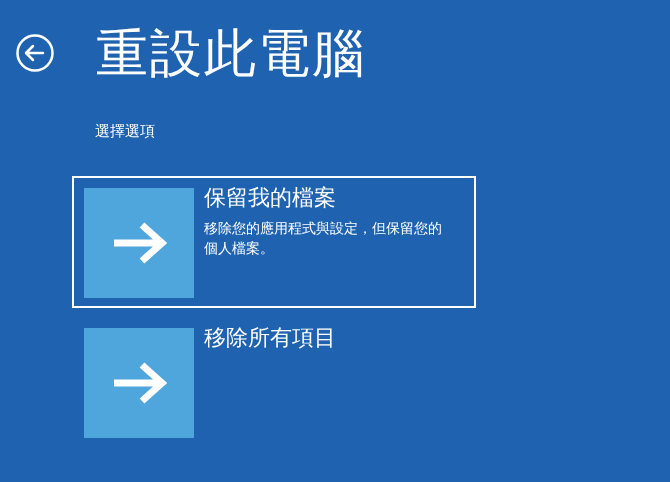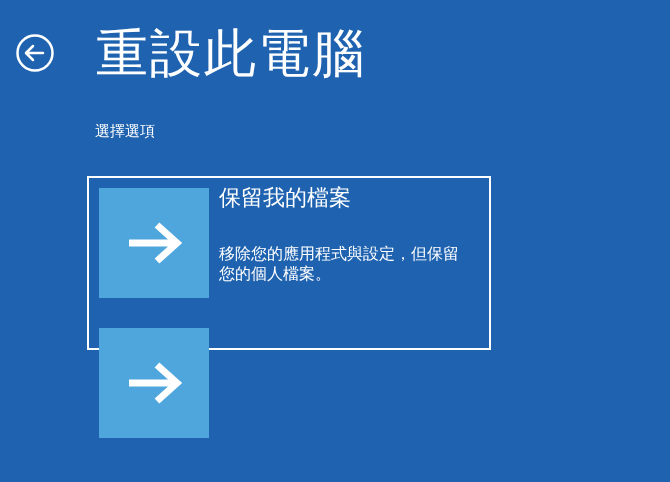--- a/index.html
+++ b/index.html
@@ -16,36 +16,36 @@
   .title {
     position:absolute; left:96px; top:18px;
     font-size:52px; font-weight:300; letter-spacing:2px;
     line-height:70px; white-space:nowrap;
   }
   .subtitle {
     position:absolute; left:95px; top:116px;
     font-size:15px; line-height:30px; white-space:nowrap;
   }
   .option {
-    position:absolute; left:87px; width:404px; height:174px;
+    position:absolute; left:72px; width:404px; height:132px;
     box-sizing:border-box; border:2px solid transparent; cursor:pointer;
   }
   .option.selected { border-color:#ffffff; }
   .option .tile {
     position:absolute; left:10px; top:10px; width:110px; height:110px;
     background:#4ea6dc;
   }
   .option .tile svg { position:absolute; left:28px; top:32px; }
   .option .opt-title {
     position:absolute; left:130px; top:4px;
     font-size:22px; line-height:32px; white-space:nowrap;
   }
   .option .opt-desc {
     position:absolute; left:130px; top:40px; width:250px;
-    font-size:16px; line-height:20px;margin-top:26px;
+    font-size:14px; line-height:20px;
   }
 </style>
 </head>
 <body>
 
 <div class="back-btn">
   <svg width="38" height="38" viewBox="0 0 38 38">
     <circle cx="19" cy="19" r="17.5" fill="none" stroke="#fff" stroke-width="2.5"></circle>
     <path d="M27 19 H11 M17 12 L10 19 L17 26" fill="none" stroke="#fff" stroke-width="2.5" stroke-linecap="round" stroke-linejoin="round"></path>
   </svg>
@@ -63,13 +63,14 @@
   <div class="opt-title">保留我的檔案</div>
   <div class="opt-desc">移除您的應用程式與設定，但保留您的個人檔案。</div>
 </div>
 
 <div class="option" style="top:316px;">
   <div class="tile">
     <svg width="56" height="46" viewBox="0 0 56 46">
       <path d="M2 23 H48 M30 5 L50 23 L30 41" fill="none" stroke="#fff" stroke-width="7" stroke-linejoin="miter"></path>
     </svg>
   </div>
+  <div class="opt-title">移除所有項目</div>
 </div>
 
 </body></html>

